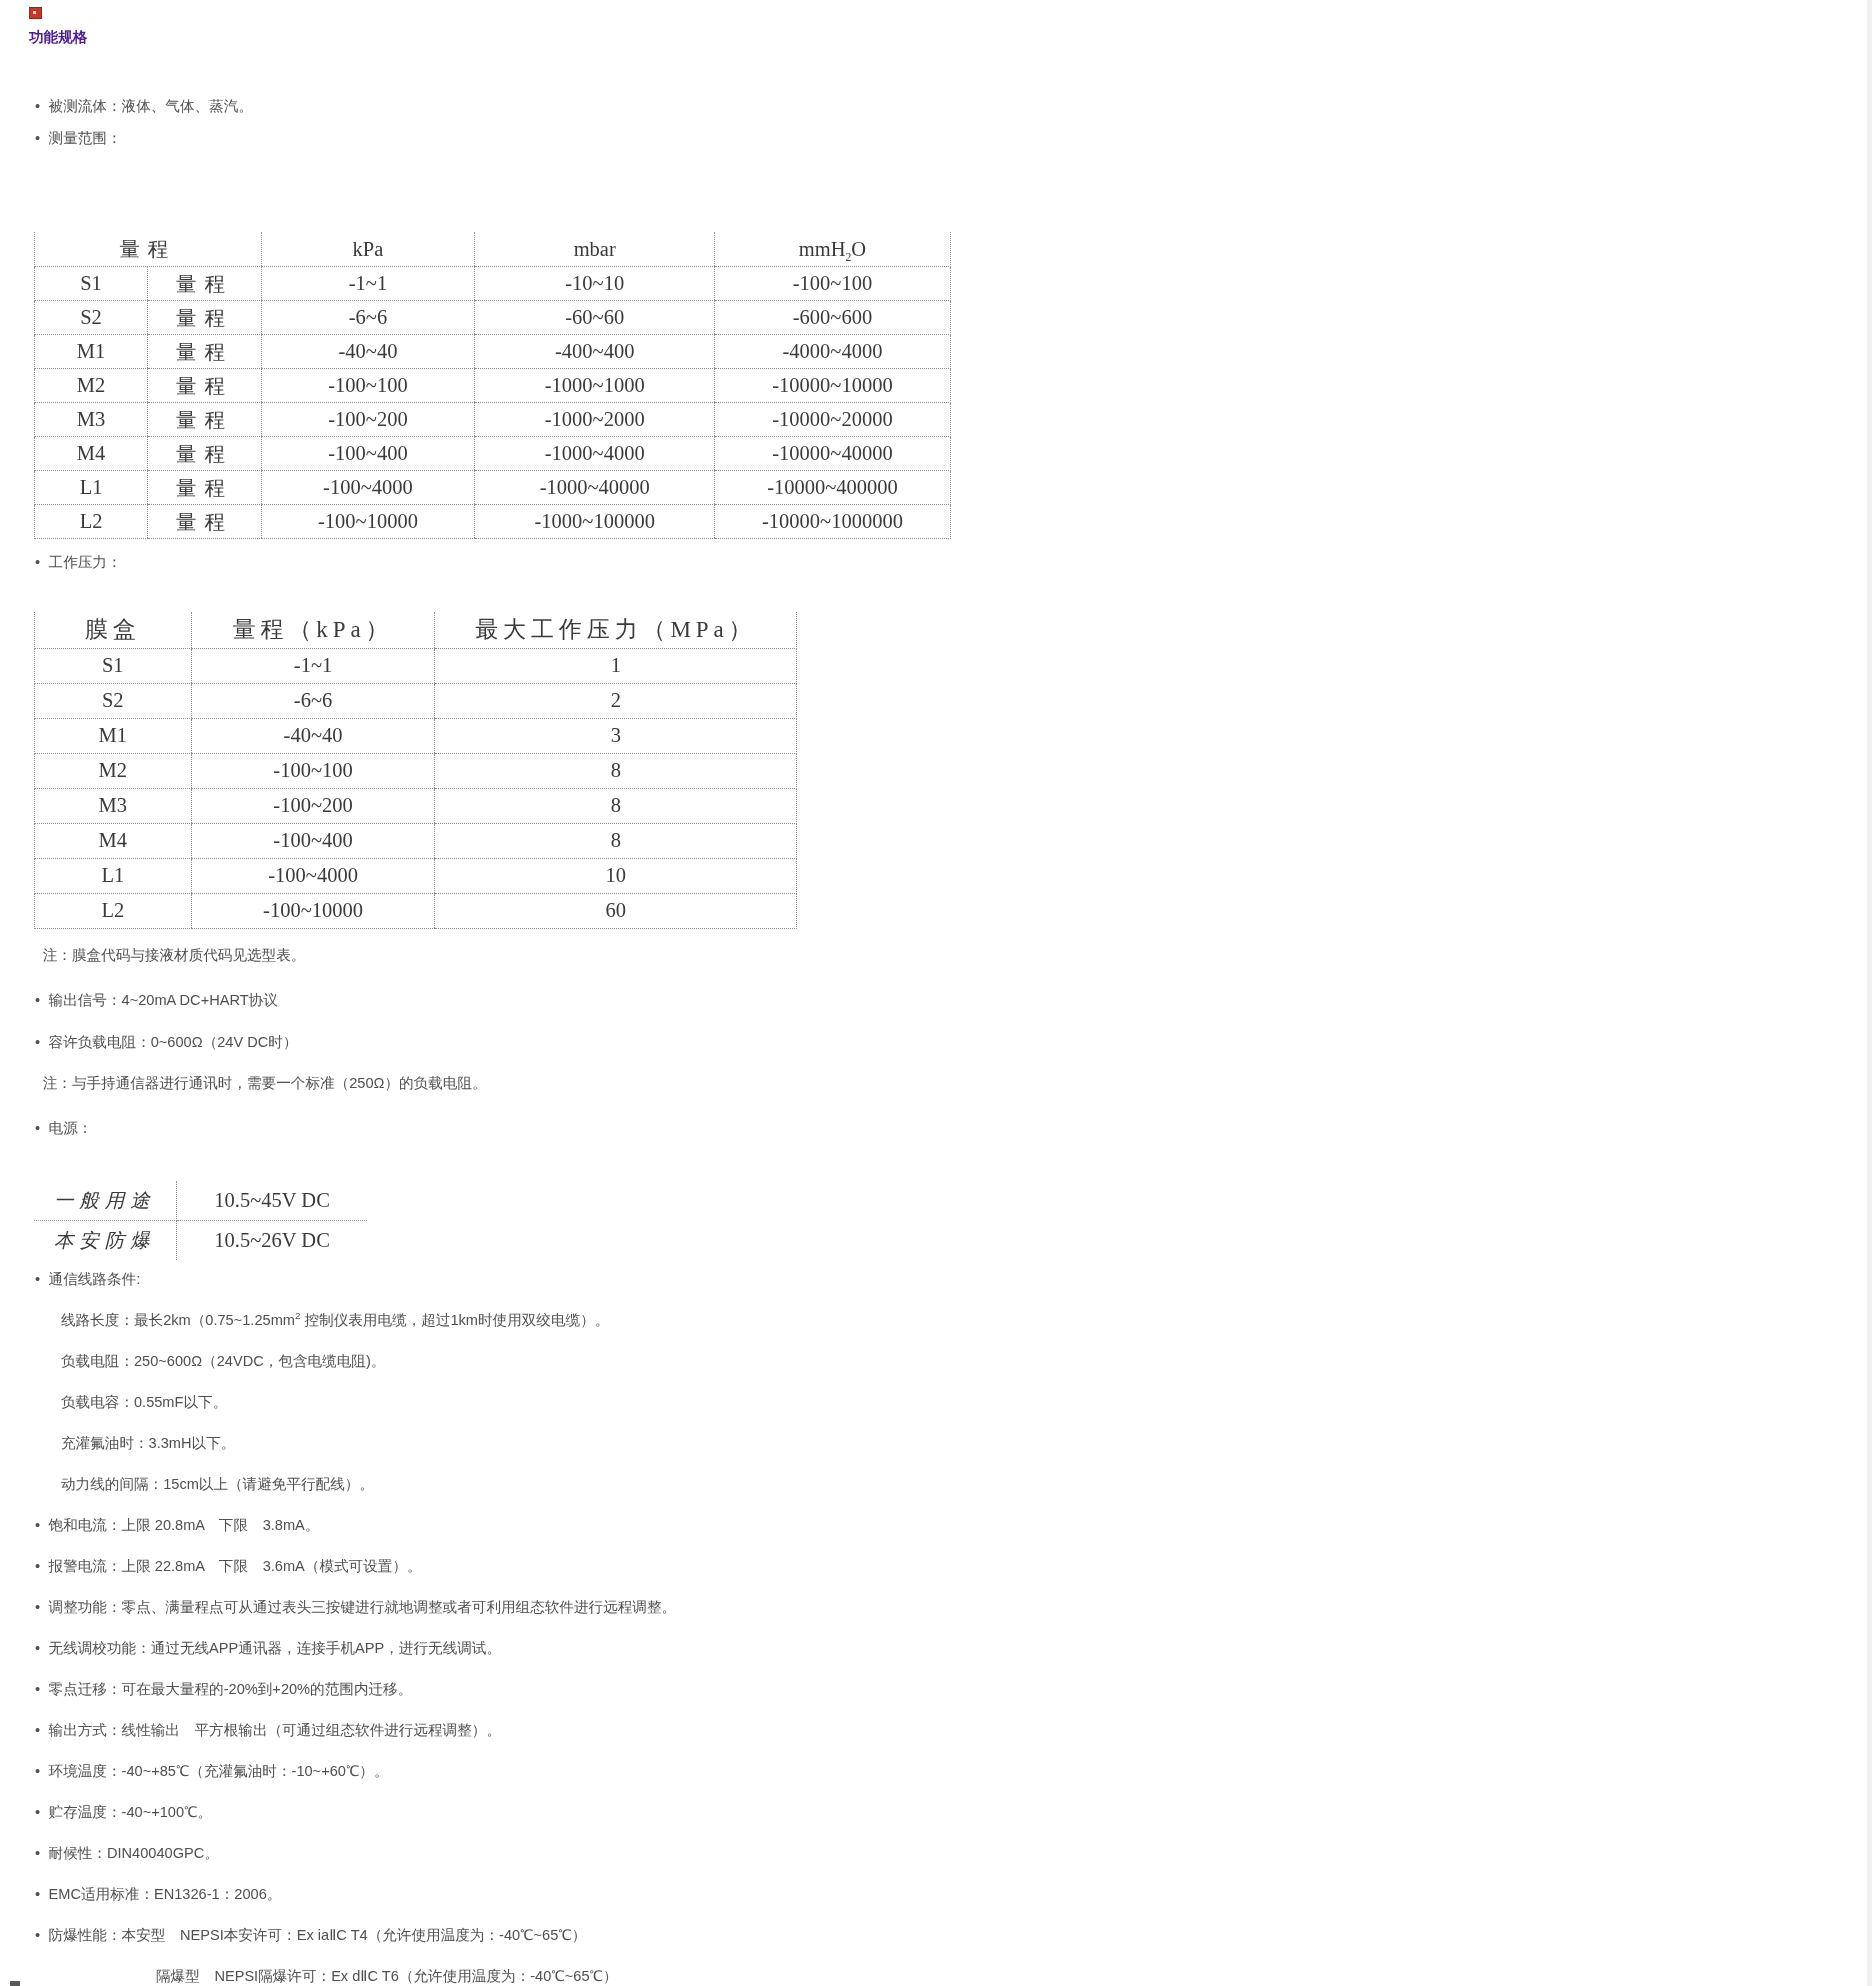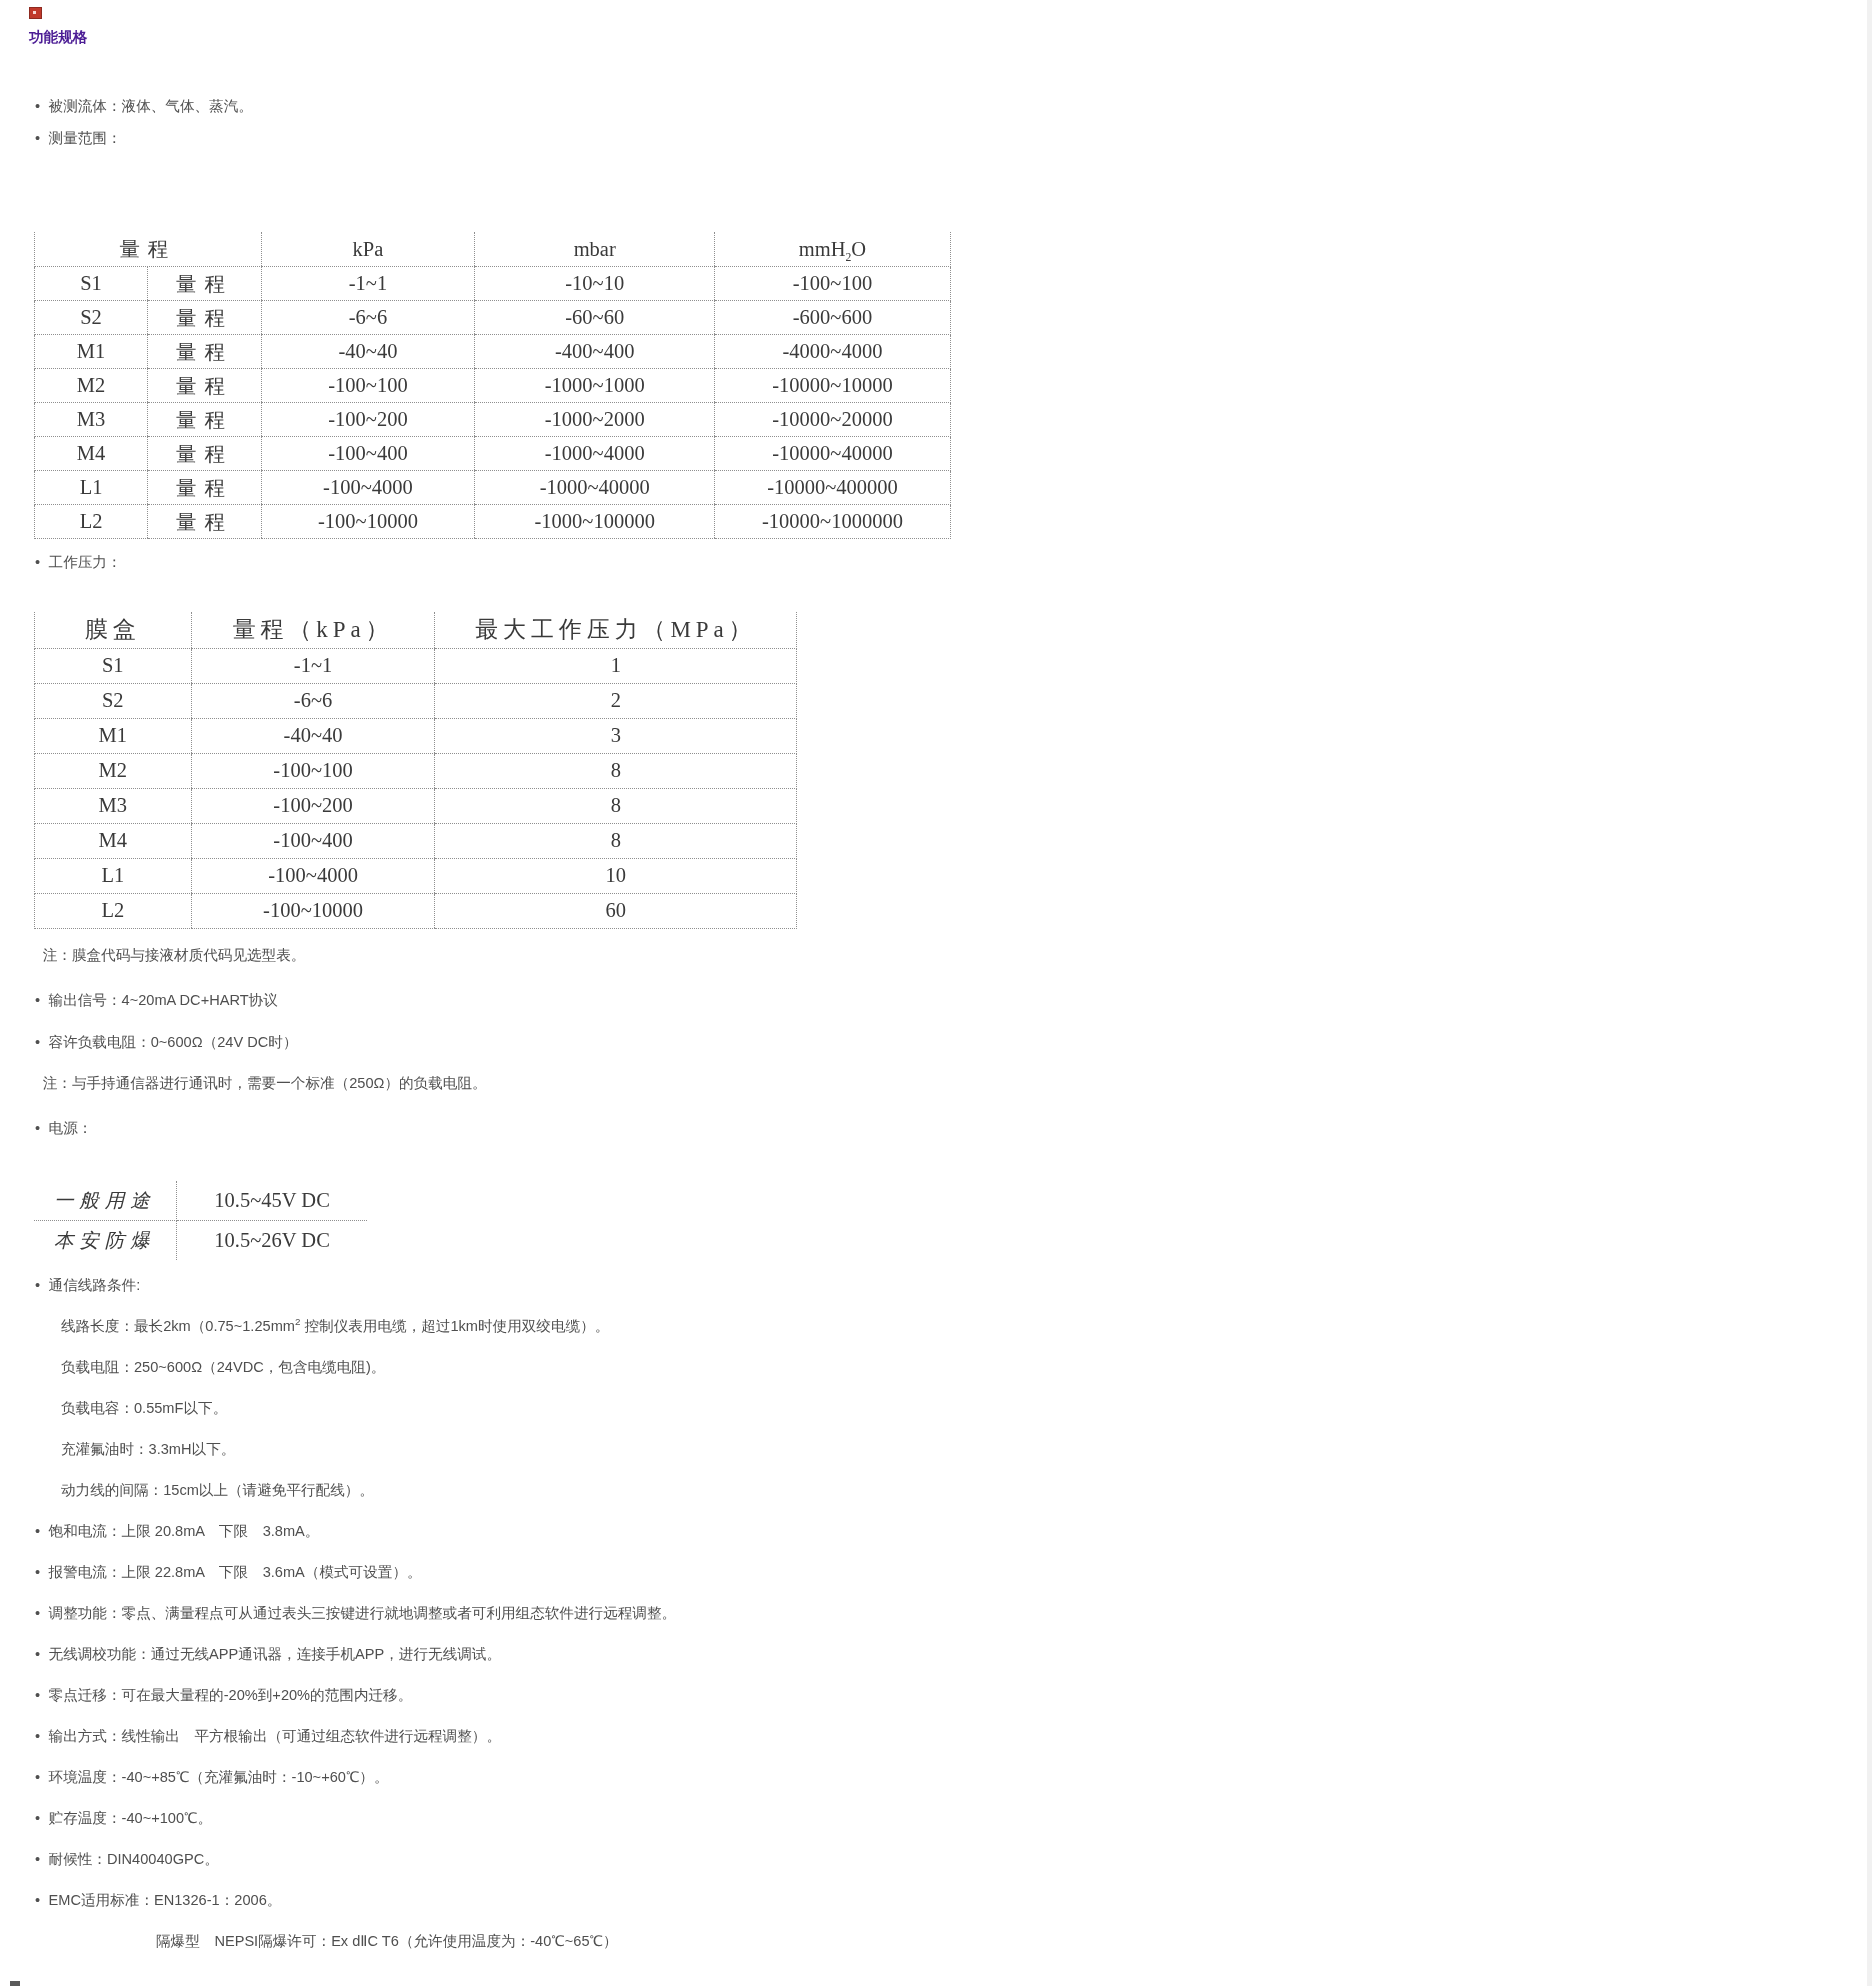--- a/index.html
+++ b/index.html
@@ -70,21 +70,21 @@
   .t-power tr:first-child td{border-bottom:1px dotted #8f8f8f;}
 
   
   .mt-first{margin-top:49px;}
   .mt-s{margin-top:12.7px;}
   .mt-note{margin-top:17.6px;}
   .mt-b{margin-top:25px;}
   .mt-b2{margin-top:22.4px;}
   .mt-b3{margin-top:21.5px;}
   .mt-power{margin-top:26px;}
-  .mt-comm{margin-top:16px;}
+  .mt-comm{margin-top:10px;}
   .mt-line{margin-top:21.5px;}
   .mt-wp{margin-top:13.7px;}
 
   .bottom-artifact{
     position:absolute;left:9.8px;top:1981px;width:9.8px;height:4.9px;background:#5a5a5a;
   }
 </style>
 </head>
 <body>
 
@@ -292,20 +292,23 @@
   </div>
   <div class="spec bullet mt-line">
     <span>贮存温度：-40~+100℃。</span>
   </div>
   <div class="spec bullet mt-line">
     <span>耐候性：DIN40040GPC。</span>
   </div>
   <div class="spec bullet mt-line">
     <span>EMC适用标准：EN1326-1：2006。</span>
   </div>
+  <div class="spec bullet mt-line">
+    <span>防爆性能：本安型　NEPSI本安许可：Ex iaⅡC T4（允许使用温度为：-40℃~65℃）</span>
+  </div>
   <div class="spec cont mt-line">
     <span>隔爆型　NEPSI隔爆许可：Ex dⅡC T6（允许使用温度为：-40℃~65℃）</span>
   </div>
 
 </div>
 
 <div class="bottom-artifact"></div>
 
 
 </body></html>

